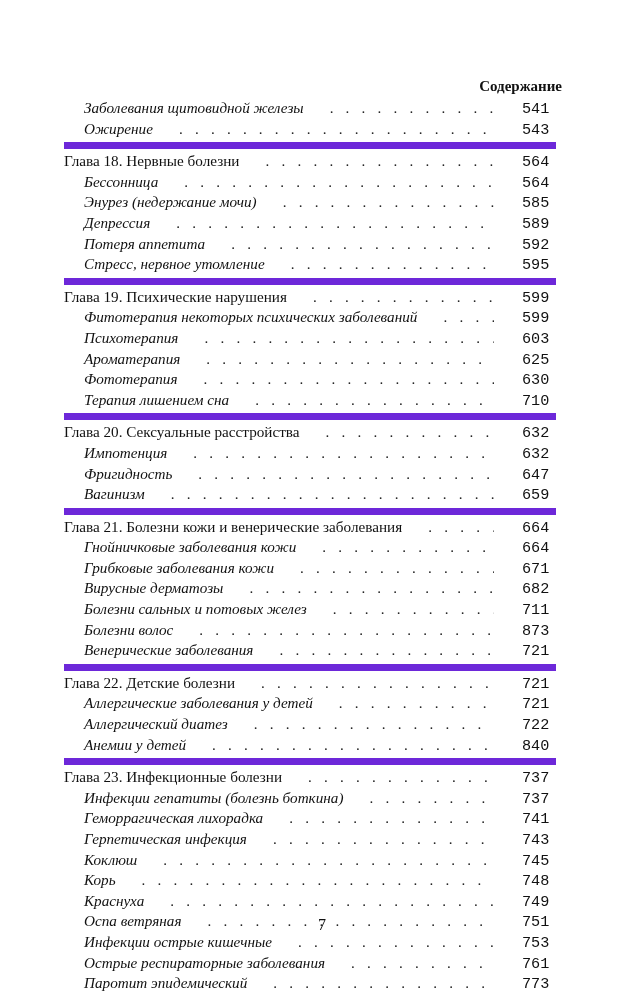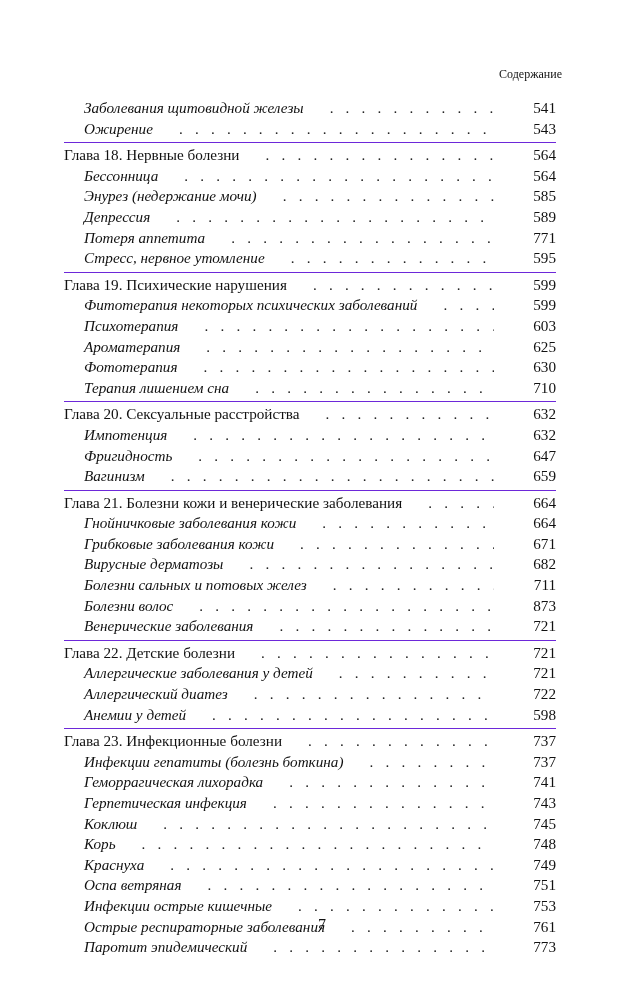--- a/index.html
+++ b/index.html
@@ -1,27 +1,27 @@
 <!DOCTYPE html>
 <html><head>
 <meta charset="utf-8">
 <style>
   html, body { margin:0; padding:0; background:#ffffff; }
   body { width:644px; height:1000px; position:relative; overflow:hidden;
          font-family:"Liberation Serif", "DejaVu Serif", serif; color:#111; }
-  .header { position:absolute; top:67px; right:82px; font-weight:normal; font-size:12px; }
+  .header { position:absolute; top:78px; right:82px; font-weight:bold; font-size:15px; }
   .toc { position:absolute; left:64px; top:96px; width:492px; }
-  .group { border-top:1px solid #6d28d9; padding-top:2px; padding-bottom:3px; }
+  .group { border-top:7px solid #6d28d9; padding-top:2px; padding-bottom:3px; }
   .group.first { border-top:none; }
   .row { display:flex; align-items:baseline; height:20.6px; font-size:15.2px; line-height:20.6px;gap:22px; }
   .row .title { white-space:nowrap; padding-right:4px; }
   .row.sub .title { font-style:italic; padding-left:20px; }
   .row .dots { flex:1; overflow:hidden; white-space:nowrap; letter-spacing:4.2px; color:#222; }
   .row .dots::before { content:". . . . . . . . . . . . . . . . . . . . . . . . . . . . . . . . . . . . . . . . . . . . . . . . . . . . . . . . . . . . . . . . . . . . . . . . . . . . . . ."; }
-  .row .page { width:34px; text-align:right; padding-left:6px; }
+  .row .page { width:34px; padding-left:6px;font-family:Liberation Mono, monospace; }
   .pagenum { position:absolute; top:916px; left:0; width:644px; text-align:center; font-size:16px; }
 </style>
 </head>
 <body>
 
 <div class="header">Содержание</div>
 
 <div class="toc">
   <div class="group first">
     <div class="row sub">
@@ -53,21 +53,21 @@
         <span class="page">585</span>
       </div>
     <div class="row sub">
         <span class="title">Депрессия</span>
         <span class="dots"></span>
         <span class="page">589</span>
       </div>
     <div class="row sub">
         <span class="title">Потеря аппетита</span>
         <span class="dots"></span>
-        <span class="page">771</span>
+        <span class="page">592</span>
       </div>
     <div class="row sub">
         <span class="title">Стресс, нервное утомление</span>
         <span class="dots"></span>
         <span class="page">595</span>
       </div>
   </div>
 
   <div class="group">
     <div class="row chapter">
@@ -175,21 +175,21 @@
         <span class="page">721</span>
       </div>
     <div class="row sub">
         <span class="title">Аллергический диатез</span>
         <span class="dots"></span>
         <span class="page">722</span>
       </div>
     <div class="row sub">
         <span class="title">Анемии у детей</span>
         <span class="dots"></span>
-        <span class="page">598</span>
+        <span class="page">840</span>
       </div>
   </div>
 
   <div class="group">
     <div class="row chapter">
         <span class="title">Глава 23. Инфекционные болезни</span>
         <span class="dots"></span>
         <span class="page">737</span>
       </div>
     <div class="row sub">

